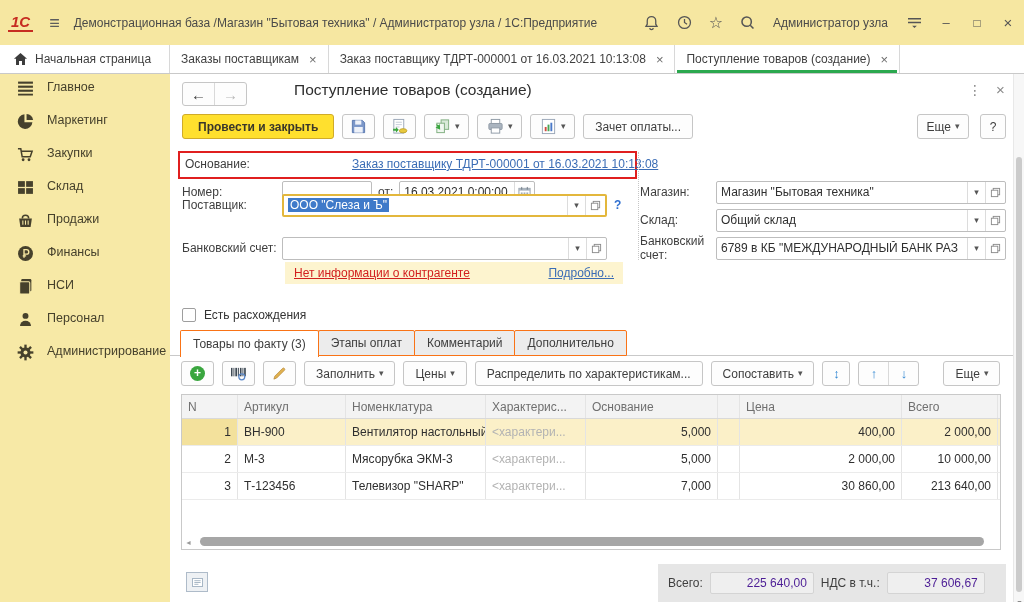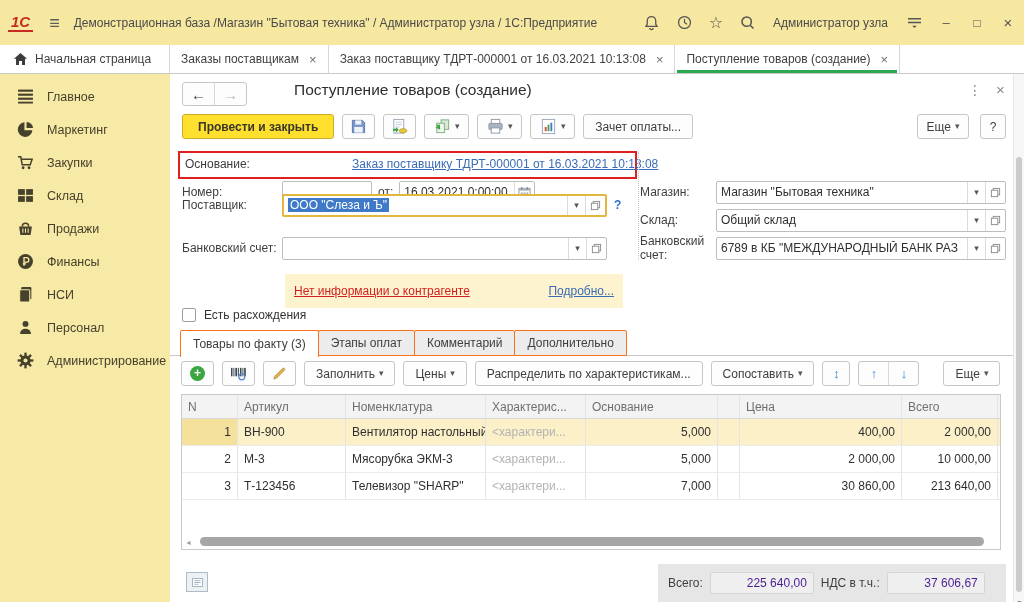--- a/index.html
+++ b/index.html
@@ -20,21 +20,21 @@
   
   .tabbar{height:29px;background:#fff;border-bottom:1px solid #c9c9c9;display:flex;align-items:stretch;box-sizing:border-box;}
   .tab{display:flex;align-items:center;gap:7px;padding:0 11px;border-right:1px solid #d8d8d8;color:#3f3f3f;position:relative;white-space:nowrap;}
   .tab.home{min-width:170px;box-sizing:border-box;padding-left:13px;}
   .tab .x{color:#6e6e6e;font-size:13px;margin-left:3px;}
   .tab.active::after{content:"";position:absolute;left:2px;right:2px;bottom:0;height:3px;background:#2ba84f;}
   .homeic{width:15px;height:14px;}
   
   .workspace{display:flex;height:545px;}
   .sidebar{width:170px;background:#f7e9a6;height:100%;box-sizing:border-box;padding-top:6px;flex:0 0 auto;}
-  .side-item{height:33px;display:flex;align-items:center;gap:13px;padding-left:17px;color:#46412c;font-size:12.5px;}
+  .side-item{height:33px;display:flex;gap:13px;padding-left:17px;color:#46412c;font-size:12.5px;}
   .side-item svg{width:17px;height:17px;flex:0 0 auto;}
   .main{position:relative;flex:1;background:#fff;height:100%;}
   
   .navbtns{position:absolute;left:12px;top:8px;display:flex;border:1px solid #c6c6c6;border-radius:3px;overflow:hidden;background:#fdfdfd;}
   .navbtn{width:31px;height:22px;display:flex;align-items:center;justify-content:center;font-size:15px;}
   .navbtn.back{color:#3f3f3f;border-right:1px solid #d9d9d9;}
   .navbtn.fwd{color:#b8b8b8;}
   .form-title{position:absolute;left:124px;top:7px;font-size:15.5px;color:#2e2e2e;}
   .kebab{position:absolute;left:798px;top:8px;color:#8a8a8a;font-size:14px;}
   .fclose{position:absolute;left:826px;top:7px;color:#8a8a8a;font-size:15px;}
@@ -58,21 +58,21 @@
   .rlabel{width:76px;color:#3e3e3e;flex:0 0 auto;}
   .fld{height:23px;box-sizing:border-box;border:1px solid #bdbdbd;border-radius:2px;background:#fff;display:flex;align-items:center;overflow:hidden;}
   .fld .txt{flex:1;padding:0 4px;white-space:nowrap;overflow:hidden;color:#2f2f2f;}
   .fld .ddbtn{width:17px;height:100%;border-left:1px solid #dcdcdc;display:flex;align-items:center;justify-content:center;font-size:9px;color:#555;flex:0 0 auto;}
   .fld .openbtn{width:19px;height:100%;border-left:1px solid #dcdcdc;display:flex;align-items:center;justify-content:center;flex:0 0 auto;}
   .fld.focus{border:2px solid #e3b73c;}
   .seltxt{background:#3f7ac9;color:#fff;padding:1px 2px;}
   .qmark{color:#2f6fd0;font-weight:700;margin-left:7px;}
   .ot{color:#3e3e3e;margin:0 6px;}
   .dotted-sep{position:absolute;left:468px;top:78px;height:108px;border-left:1px dotted #c6c6c6;}
-  .warnband{position:absolute;left:115px;top:200px;width:338px;height:34px;background:#fdf4cf;display:flex;align-items:center;justify-content:space-between;padding:0 9px;box-sizing:border-box;}
+  .warnband{position:absolute;left:115px;top:188px;width:338px;height:22px;background:#fdf4cf;display:flex;align-items:center;justify-content:space-between;padding:0 9px;box-sizing:border-box;}
   .warn-link{color:#d21f1f;text-decoration:underline;}
   .details-link{color:#3a6cb5;text-decoration:underline;}
   .checkrow{position:absolute;left:12px;top:234px;display:flex;align-items:center;gap:8px;}
   .cbox{width:14px;height:14px;border:1px solid #9e9e9e;border-radius:2px;background:#fff;box-sizing:border-box;}
   
   .dtabs-line{position:absolute;left:0px;top:281px;width:843px;border-top:1px solid #c9c9c9;}
   .dtabs{position:absolute;left:10px;top:256px;display:flex;z-index:2;}
   .dtab{height:26px;box-sizing:border-box;padding:0 12px;display:flex;align-items:center;border:1px solid #f97316;
         background:#ececec;color:#3e3e3e;margin-left:-1px;border-radius:2px 2px 0 0;}
   .dtab.active{background:#fff;height:27px;border-bottom:none;margin-left:0;}

